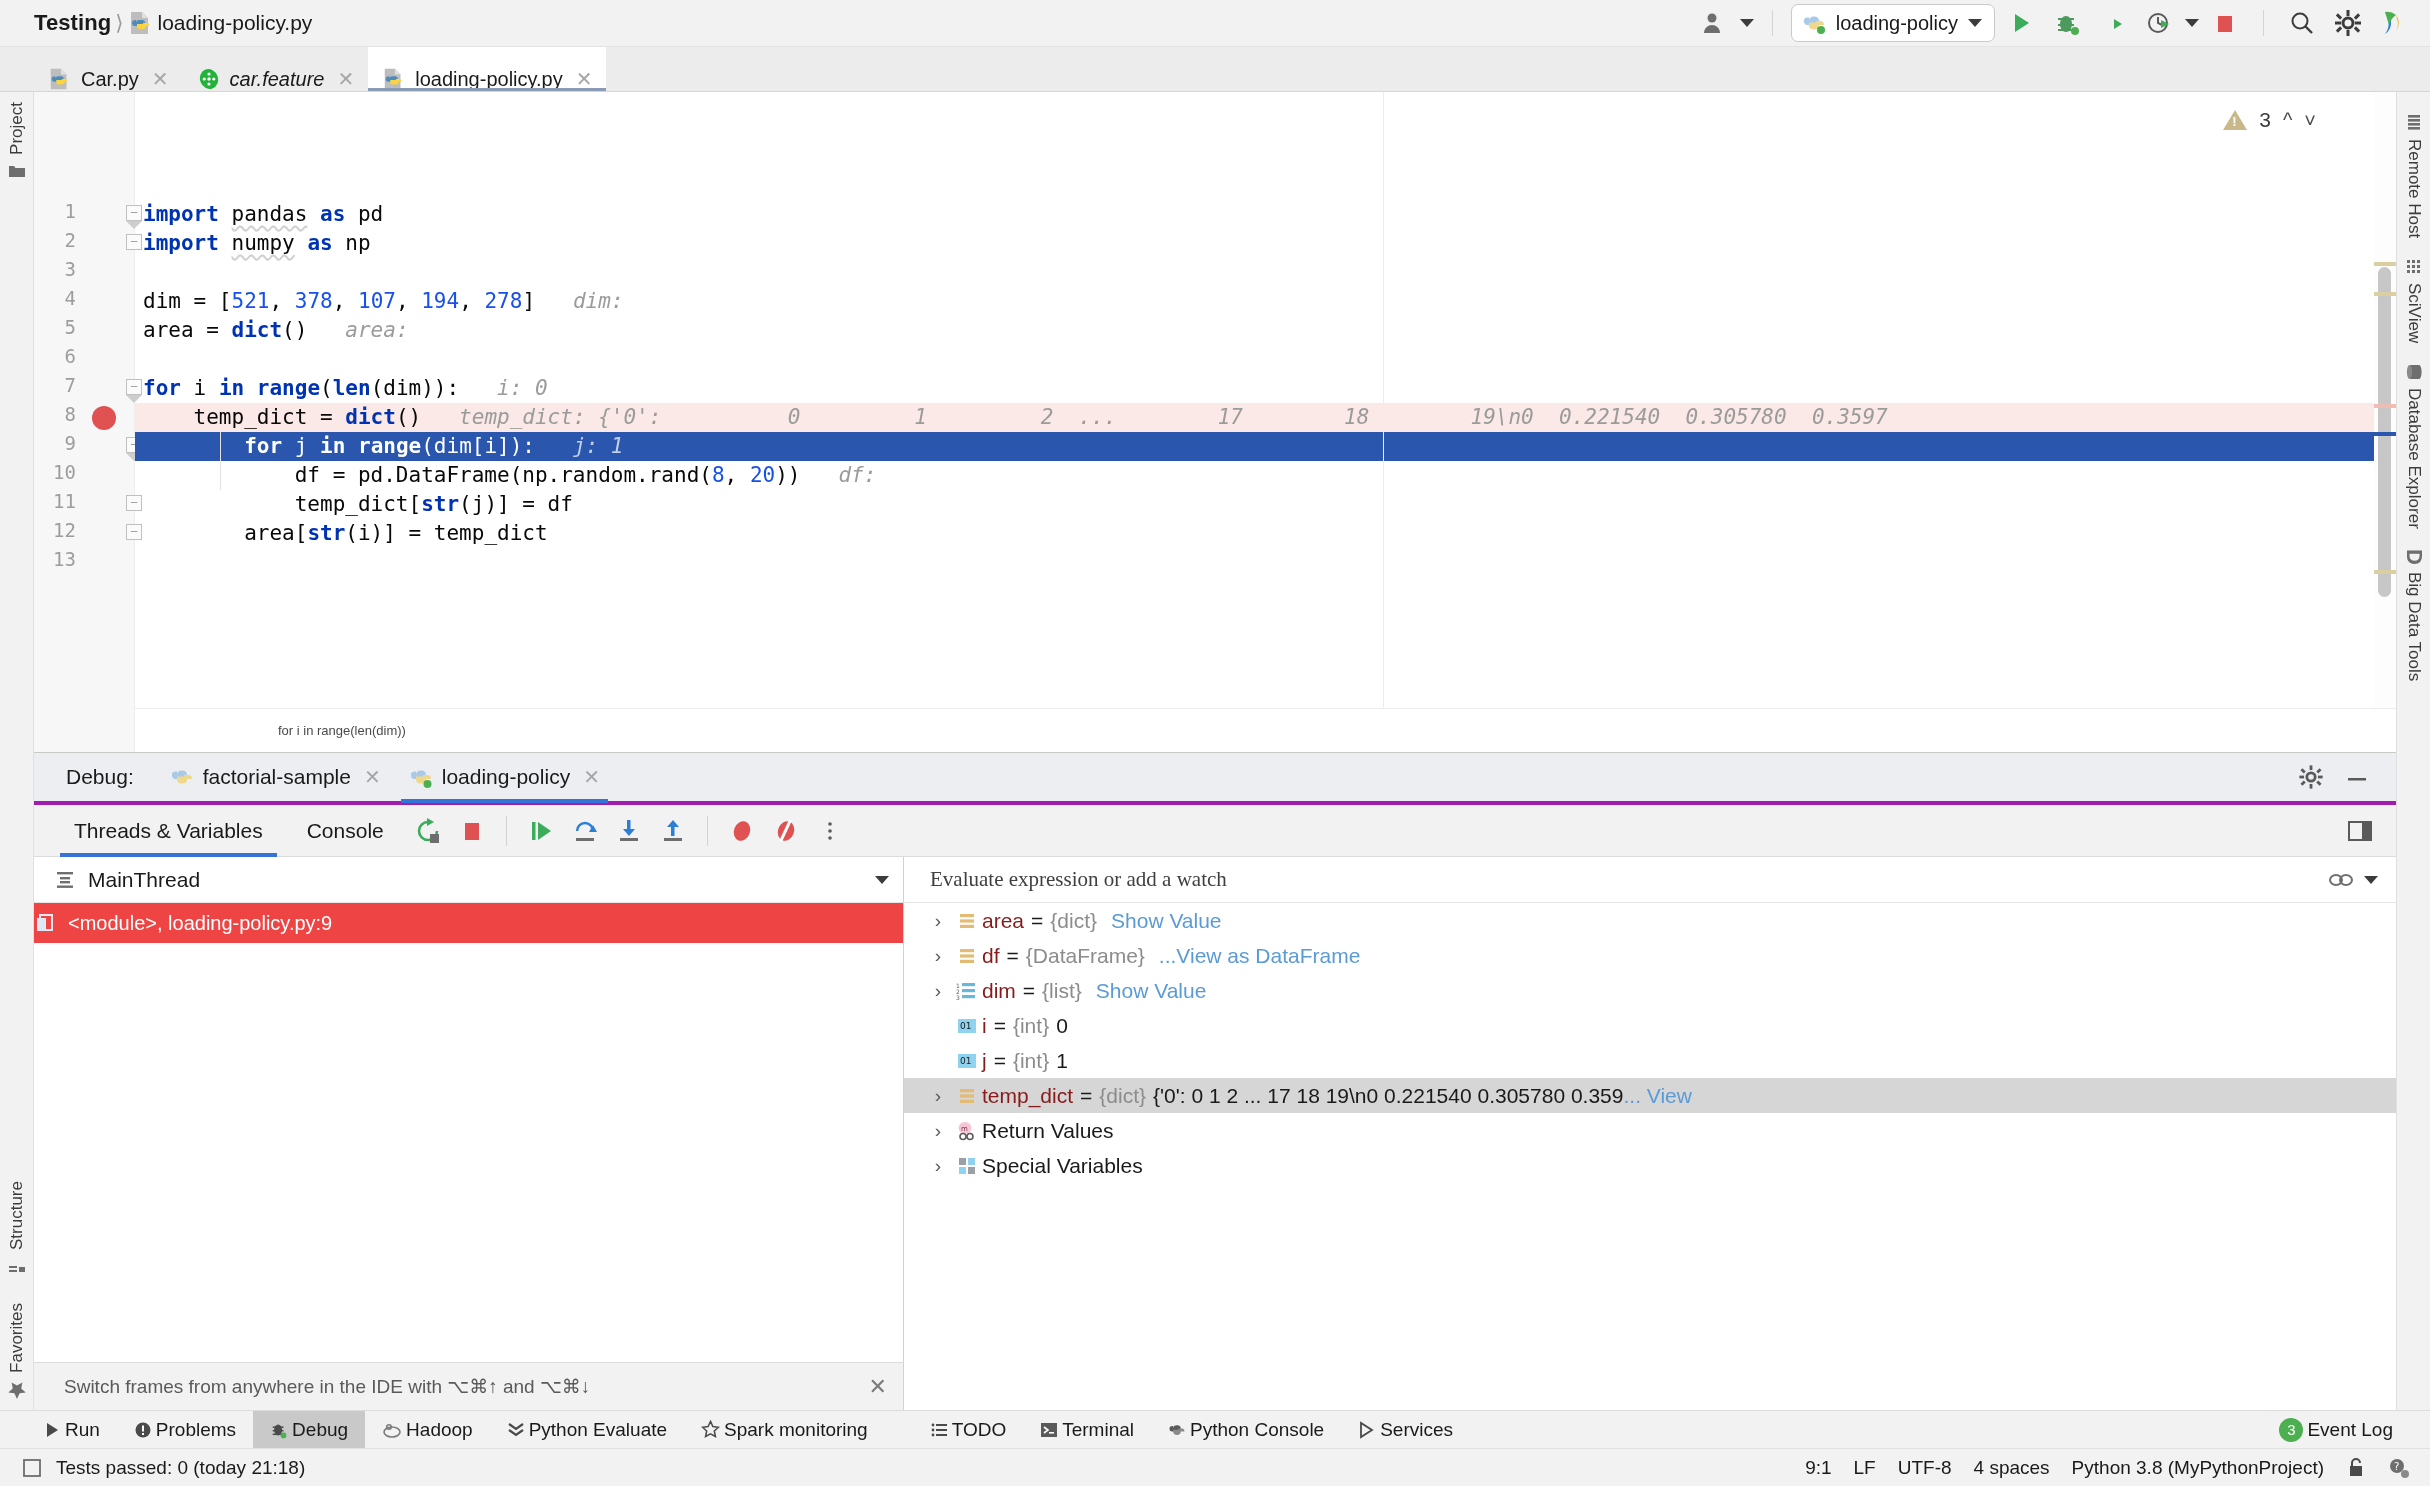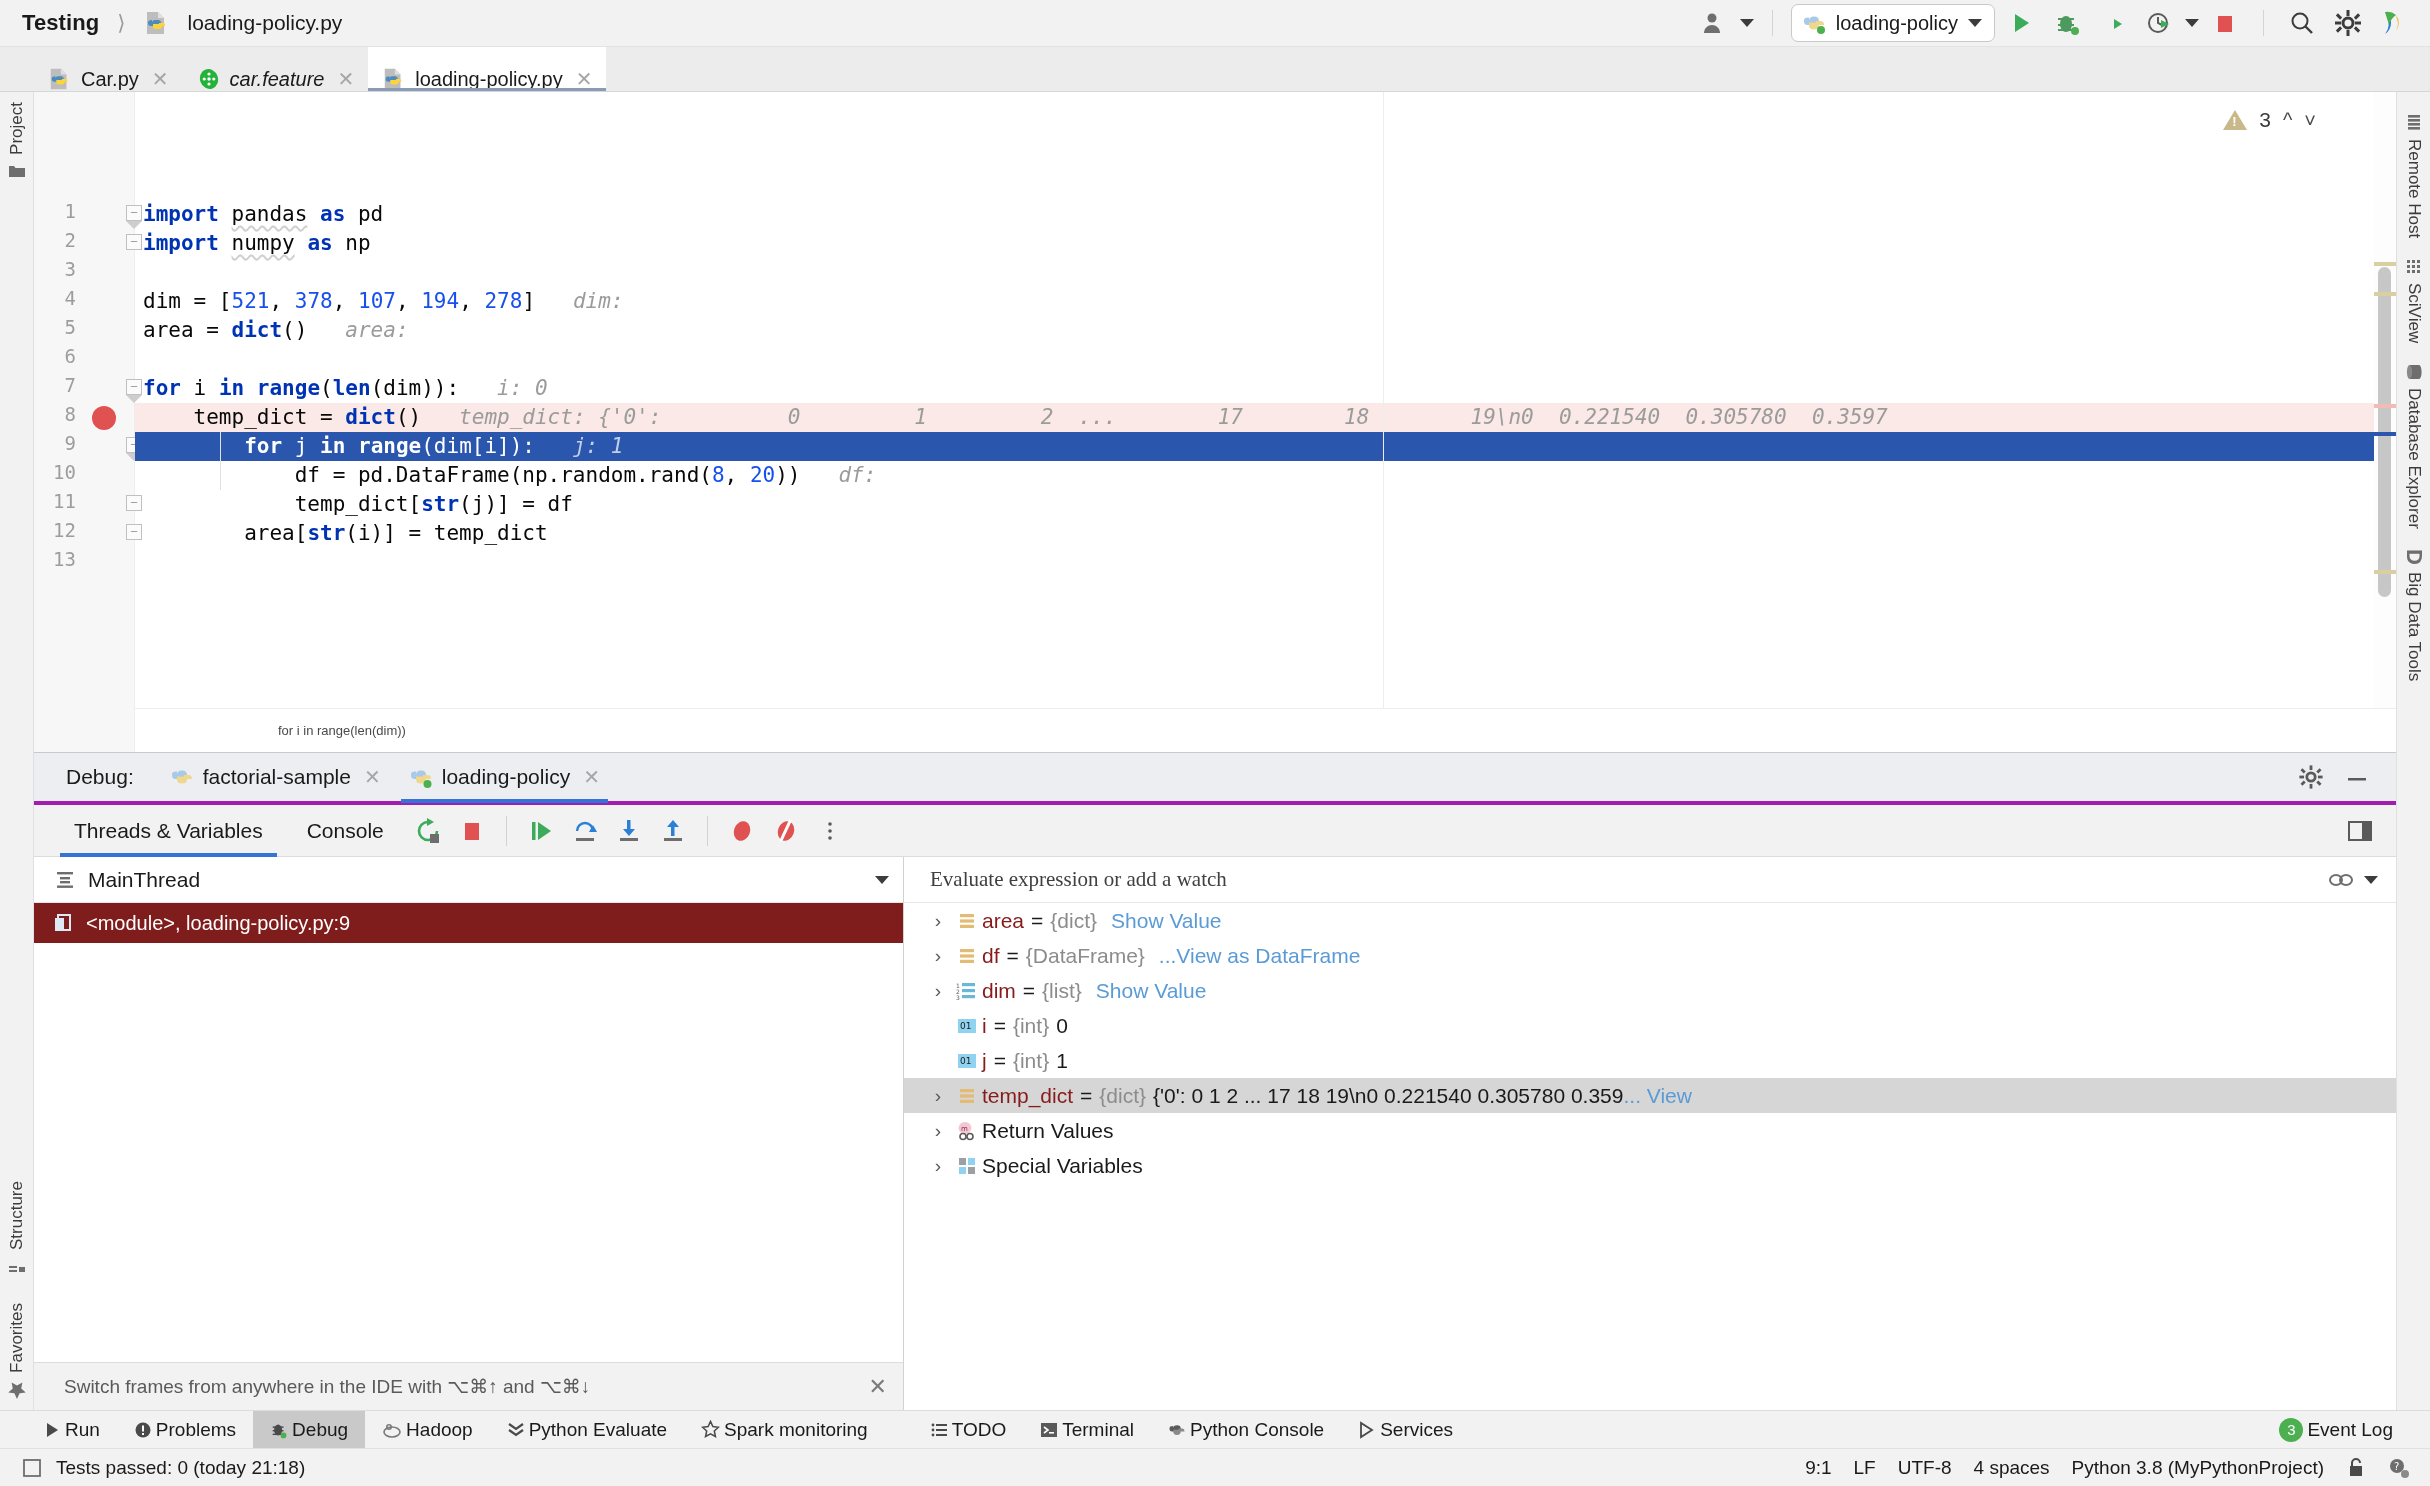--- a/index.html
+++ b/index.html
@@ -13,21 +13,21 @@
   .app { position: relative; width: 2430px; height: 1486px; display: flex; flex-direction: column; }
 
   
   .header {
     height: 47px; flex: 0 0 47px;
     background: #f2f2f2;
     display: flex; align-items: center;
     padding: 0 16px 0 22px;
     border-bottom: 1px solid #e3e3e3;
   }
-  .breadcrumb { display: flex; align-items: center; gap: 18px; }
+  .breadcrumb { display: flex; align-items: center; gap: 4px; margin-left: 12px; }
   .proj-name { font-size: 22px; font-weight: bold; color: #1a1a1a; letter-spacing: .1px; }
   .crumb-sep { color: #9b9b9b; font-size: 21px; font-weight: 300; }
   .crumb-file { font-size: 21px; color: #1a1a1a; }
   .header-spacer { flex: 1; }
   .hdr-group { display: flex; align-items: center; gap: 6px; }
   .hdr-div { width: 1px; height: 26px; background: #d4d4d4; margin: 0 12px; }
   .run-config {
     display: flex; align-items: center; gap: 10px;
     border: 1px solid #c9c9c9; border-radius: 7px;
     background: #fff; height: 38px; padding: 0 12px 0 10px;
@@ -141,22 +141,22 @@
   .tb-btn { width: 44px; height: 44px; display:flex; align-items:center; justify-content:center; cursor:pointer; }
 
   .dbg-content { flex: 1; display: flex; min-height: 0; }
   .frames-pane { flex: 0 0 870px; display: flex; flex-direction: column; border-right: 1px solid #d2d2d2; background:#fff; }
   .thread-row {
     height: 46px; flex: 0 0 46px; background: #fff; display: flex; align-items: center;
     padding: 0 14px 0 20px; gap: 12px; border-bottom: 1px solid #e6e6e6; cursor: pointer;
   }
   .thread-name { font-size: 21px; color: #1a1a1a; }
   .frame-row {
-    height: 40px; display: flex; align-items: center; gap: 12px; padding-left: 18px;
-    background: #7f1d1d; color: #fff; font-size: 20px; cursor: pointer;
+    height: 40px; display: flex; align-items: center; gap: 12px; 
+    background: #ef4444; color: #fff; font-size: 20px; cursor: pointer;
   }
   .frames-fill { flex: 1; background: #fff; }
   .frames-footer {
     height: 48px; flex: 0 0 48px; background: #f2f2f2; border-top: 1px solid #dcdcdc;
     display: flex; align-items: center; justify-content: space-between; padding: 0 16px 0 30px;
     font-size: 19px; color: #5a5a5a;
   }
 
   .vars-pane { flex: 1; display: flex; flex-direction: column; background: #fff; min-width: 0; }
   .eval-row {

